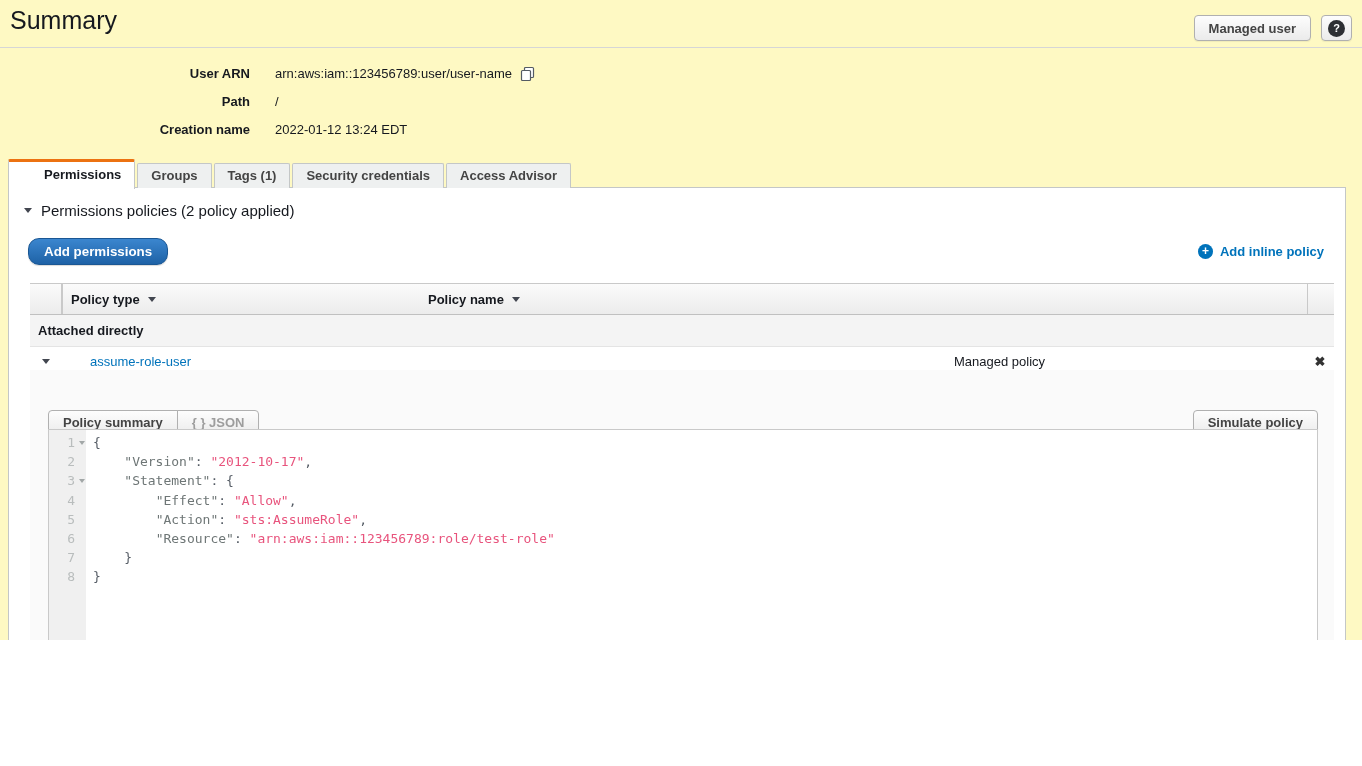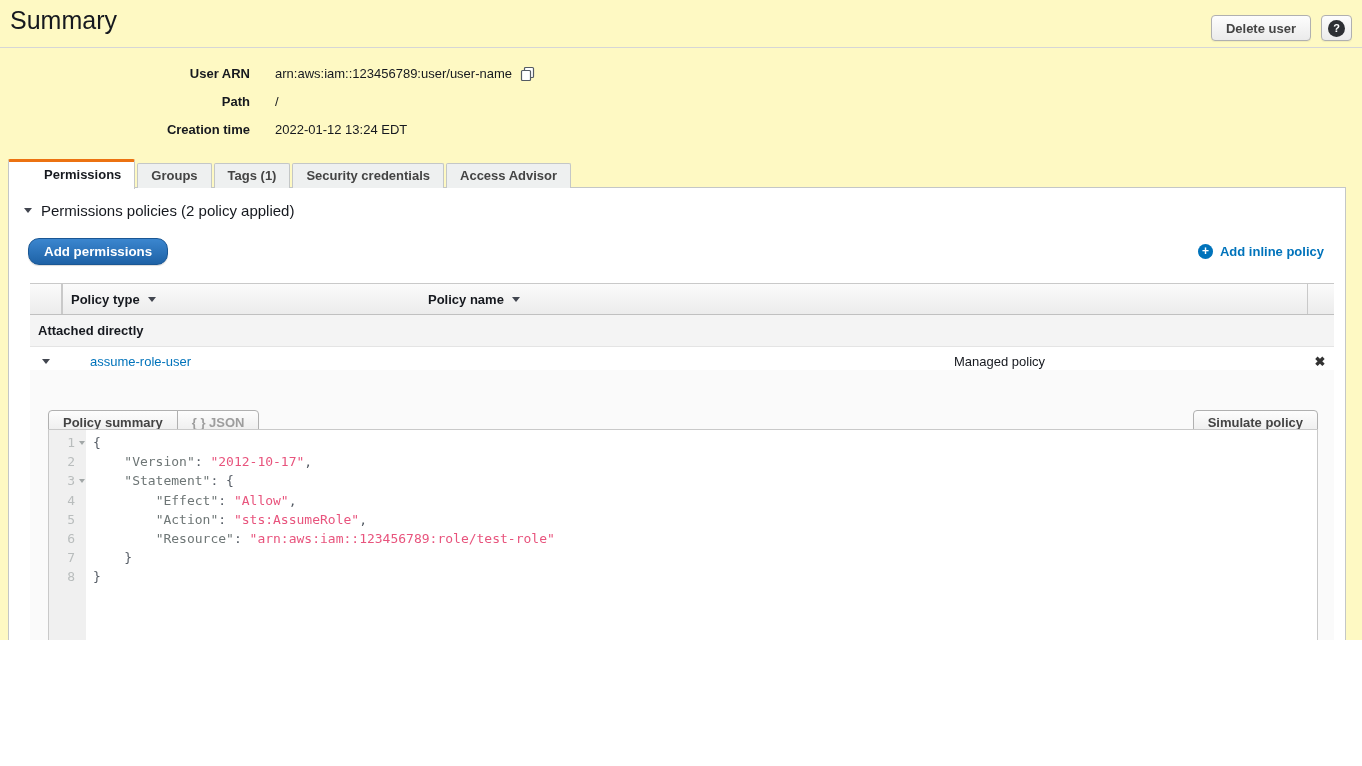--- a/index.html
+++ b/index.html
@@ -130,21 +130,21 @@
   .s-key   { color:#6e7676; }
   .s-str   { color:#e8547d; }
   .grip { position:absolute; right:1px; bottom:1px; width:12px; height:12px; cursor:nwse-resize; }
 </style>
 </head>
 <body>
 
 <div id="app">
 
   <div class="page-title">Summary</div>
-  <button class="btn delete-btn">Delete user</button>
+  <button class="btn delete-btn">Managed user</button>
   <button class="btn help-btn">
     <span class="help-circle">?</span>
   </button>
   <div class="top-divider"></div>
 
   <div class="details">
     <div class="drow">
       <span class="dl">User ARN</span>
       <span class="dv">arn:aws:iam::123456789:user/user-name</span>
       <span class="copy-icon">
@@ -152,21 +152,21 @@
           <rect x="4.5" y="1.5" width="9" height="10" rx="1" fill="#fff" stroke="#545b64" stroke-width="1.2"></rect>
           <rect x="1.5" y="4.5" width="9" height="10" rx="1" fill="#fff" stroke="#545b64" stroke-width="1.2"></rect>
         </svg>
       </span>
     </div>
     <div class="drow">
       <span class="dl">Path</span>
       <span class="dv">/</span>
     </div>
     <div class="drow">
-      <span class="dl">Creation time</span>
+      <span class="dl">Creation name</span>
       <span class="dv">2022-01-12 13:24 EDT</span>
     </div>
   </div>
 
   <div class="tabs">
     <div class="tab active">Permissions</div>
     <div class="tab">Groups</div>
     <div class="tab">Tags (1)</div>
     <div class="tab">Security credentials</div>
     <div class="tab">Access Advisor</div>

